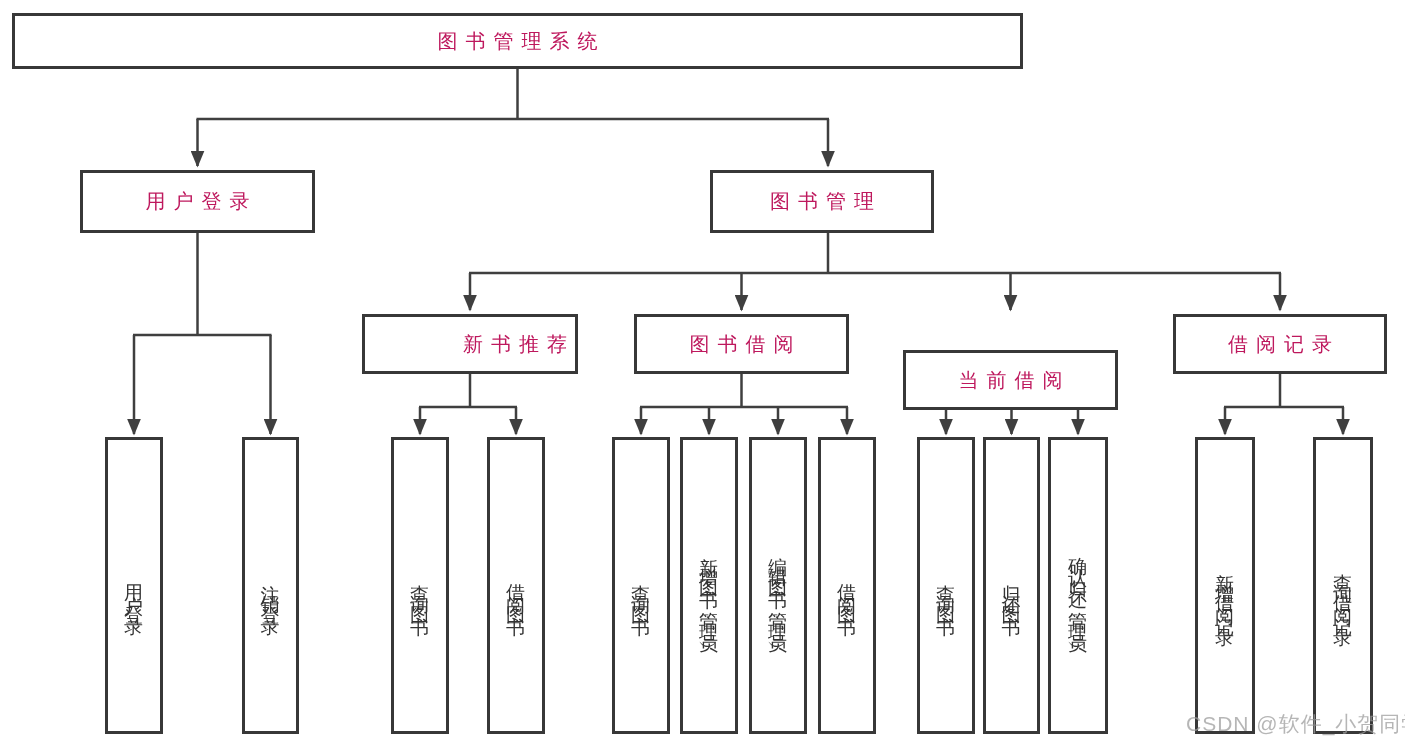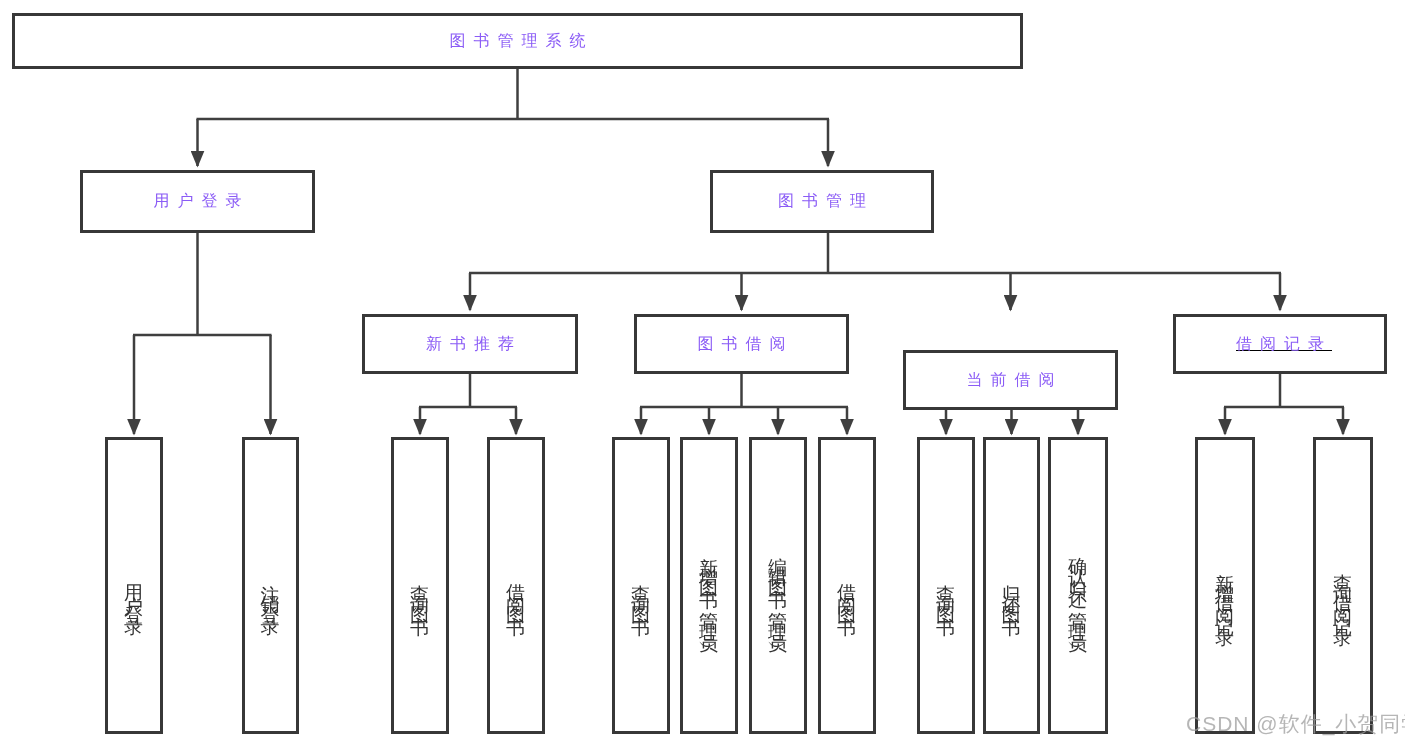--- a/index.html
+++ b/index.html
@@ -8,34 +8,34 @@
     font-family:"Liberation Sans","DejaVu Sans",sans-serif;
   }
   #wires{position:absolute;left:0;top:0;z-index:1;}
   #wires line,#wires path{stroke:#3f3f3f;stroke-width:2.5;fill:none;}
   #wires marker path{fill:#3f3f3f;stroke:none;}
   .box{
     position:absolute;box-sizing:border-box;background:#ffffff;border:3px solid #383838;
     display:flex;align-items:center;justify-content:center;z-index:2;
   }
   .hlabel{
-    font-size:16px;color:#8b5cf6;letter-spacing:8px;padding-left:8px;white-space:nowrap;
+    font-size:20px;color:#be185d;letter-spacing:8px;padding-left:8px;white-space:nowrap;
   }
   .vlabel{
     writing-mode:vertical-rl;text-orientation:mixed;
     font-size:19px;color:#333333;line-height:1;letter-spacing:11px;padding-top:11px;
   }
   
   .n-root{left:12px;top:13px;width:1011px;height:56px;}
   .n-l2a{left:80px;top:170px;width:235px;height:63px;}
   .n-l2b{left:710px;top:170px;width:224px;height:63px;}
-  .n-l3a{left:362px;top:314px;width:216px;height:60px;}
+  .n-l3a{left:362px;top:314px;width:216px;height:60px;justify-content:flex-end;}
   .n-l3b{left:634px;top:314px;width:215px;height:60px;font-family:Liberation Serif, serif;}
   .n-l3c{left:903px;top:314px;width:215px;height:60px;margin-top:36px;}
-  .n-l3d{left:1173px;top:314px;width:214px;height:60px;text-decoration:underline;}
+  .n-l3d{left:1173px;top:314px;width:214px;height:60px;}
   .leaf{top:437px;height:297px;width:58px;}
   .f1{left:105px;}  .f2{left:242px;width:57px;}
   .f3{left:391px;}  .f4{left:487px;}
   .f5{left:612px;}  .f6{left:680px;}  .f7{left:749px;}  .f8{left:818px;}
   .f9{left:917px;}  .f10{left:983px;width:57px;}  .f11{left:1048px;width:60px;}
   .f12{left:1195px;width:60px;}  .f13{left:1313px;width:60px;}
   #watermark{
     position:absolute;left:1186px;top:710px;z-index:5;
     font-size:21px;color:rgba(158,158,158,0.75);letter-spacing:1px;white-space:nowrap;
   }

